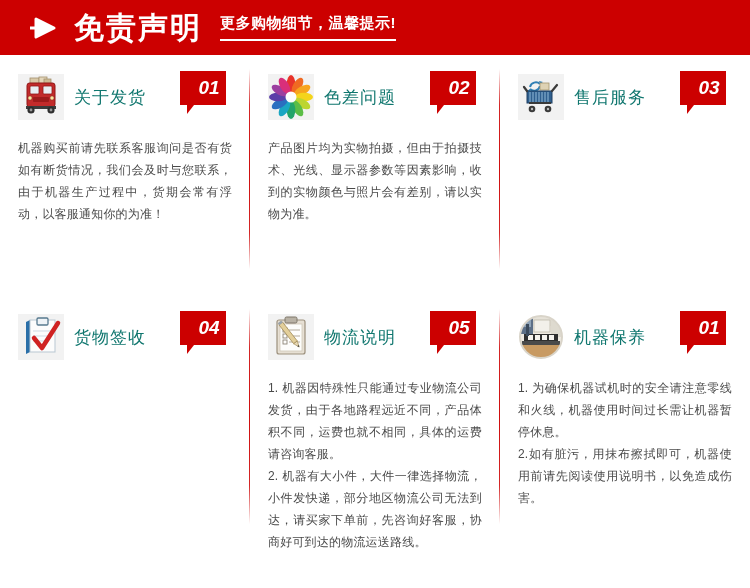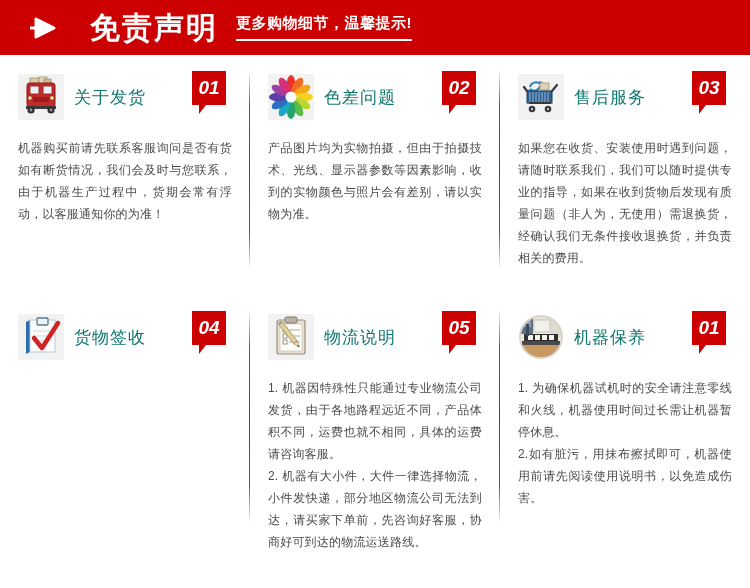--- a/index.html
+++ b/index.html
@@ -32,21 +32,20 @@
     margin-right: 16px;
     flex: 0 0 auto;
   }
   .header-title {
     color: #ffffff;
     font-size: 30px;
     font-weight: bold;
     letter-spacing: 2px;
     line-height: 1;
     white-space: nowrap;
-    margin-left: 16px;
   }
   .header-subtitle-wrap {
     margin-left: 18px;
     padding-bottom: 8px;
     border-bottom: 2px solid #ffffff;
     line-height: 1;
   }
   .header-subtitle {
     color: #ffffff;
     font-size: 15px;
@@ -135,20 +134,21 @@
     height: 34px;
     background: #cc0000;
     color: #ffffff;
     font-size: 19px;
     font-weight: bold;
     font-style: italic;
     display: flex;
     align-items: center;
     justify-content: center;
     letter-spacing: 0px;
+    padding-left: 12px;
   }
   .card-badge::after {
     content: "";
     position: absolute;
     left: 7px;
     top: 34px;
     width: 0;
     height: 0;
     border-left: 7px solid #cc0000;
     border-right: 7px solid transparent;
@@ -279,23 +279,20 @@
               <line x1="11" y1="29" x2="33" y2="29" stroke="#3a3a3a" stroke-width="2"></line>
               <circle cx="14" cy="35" r="3.3" fill="#3a3a3a"></circle>
               <circle cx="14" cy="35" r="1.2" fill="#bdbdbd"></circle>
               <circle cx="30" cy="35" r="3.3" fill="#3a3a3a"></circle>
               <circle cx="30" cy="35" r="1.2" fill="#bdbdbd"></circle>
             </g>
           </svg>
         </span>
         <span class="card-title">售后服务</span>
         <span class="card-badge">03</span>
-      </div>
-      <div class="card-body">
-        <p>如果您在收货、安装使用时遇到问题，请随时联系我们，我们可以随时提供专业的指导，如果在收到货物后发现有质量问题（非人为，无使用）需退换货，经确认我们无条件接收退换货，并负责相关的费用。</p>
       </div>
     </div>
   </div>
 
   <div class="card-row row-2">
     <div class="col-divider d1"></div>
     <div class="col-divider d2"></div>
 
     <div class="card">
       <div class="card-head">

